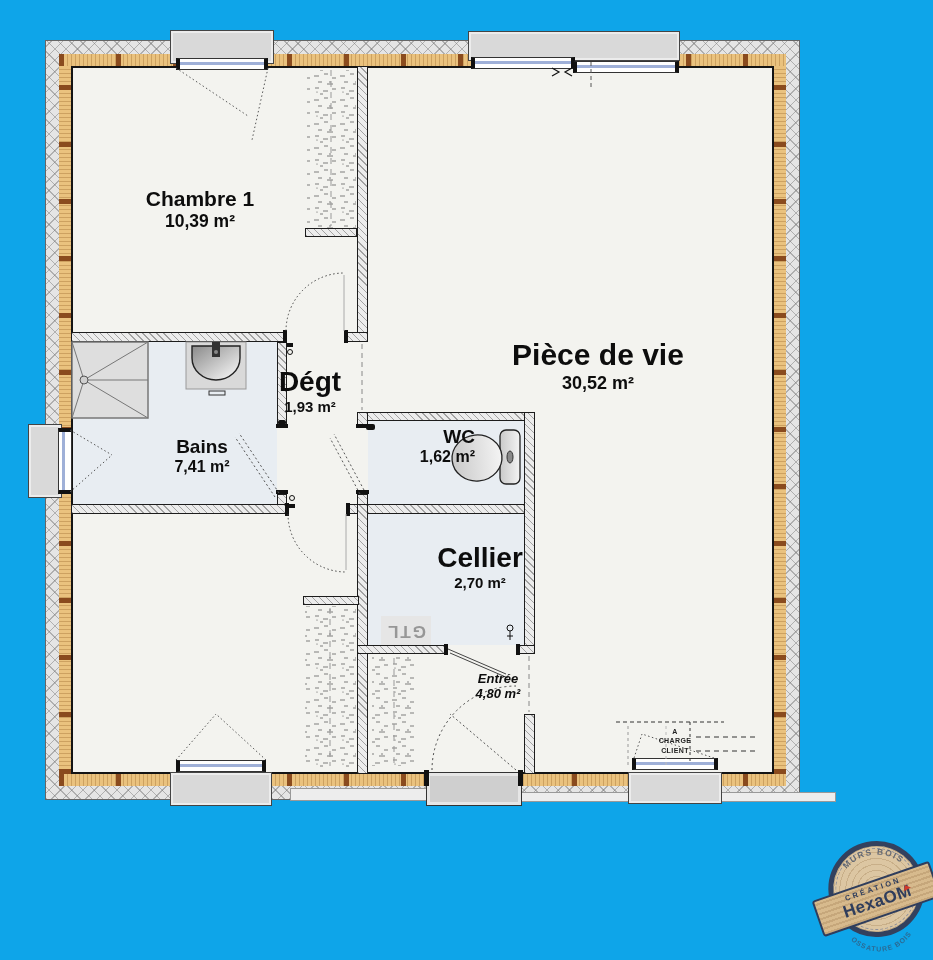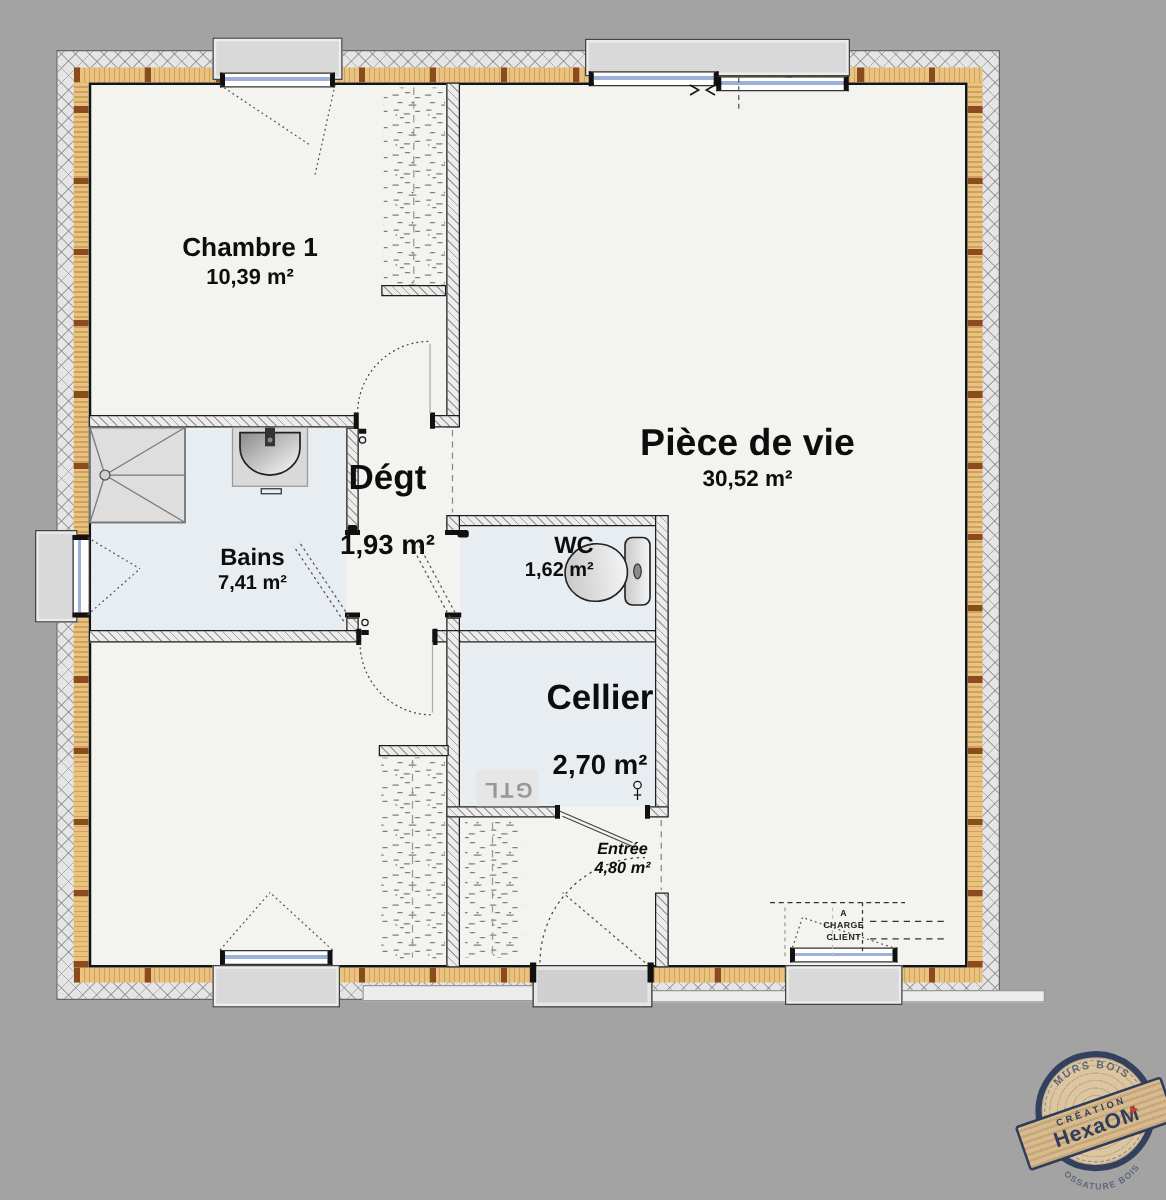--- a/index.html
+++ b/index.html
@@ -1,18 +1,18 @@
 <!DOCTYPE html>
 <html><head>
 <meta charset="utf-8">
 <style>
   * { box-sizing: border-box; margin: 0; padding: 0; }
   html,body { width: 933px; height: 960px; background: #fff; overflow: hidden;
               font-family: "Liberation Sans", sans-serif; }
-  #plan { position: relative; width: 933px; height: 960px; background: #a3a3a3; }
+  #plan { position: relative; width: 933px; height: 960px; background: #0ea5e9; }
 
   .abs { position: absolute; }
 
   
   .ext-ring { left:45px; top:40px; width:755px; height:760px; z-index:1;
     background-color:#e5e5e5;
     background-image:
       repeating-linear-gradient(45deg,  rgba(110,110,110,.45) 0 1px, transparent 1px 8px),
       repeating-linear-gradient(-45deg, rgba(110,110,110,.45) 0 1px, transparent 1px 8px);
     border:1px solid #666; }
@@ -46,21 +46,21 @@
   .door-slab { background:#cfcfcf; border:1.5px solid #333; z-index:30;
     box-shadow: inset 0 0 0 3px #e6e6e6; }
   .terrace { background:#ededed; border:1px solid #999; z-index:1; }
 
   
   .room-label { z-index:50; text-align:center; color:#0d0d0d; font-weight:bold; line-height:1.15; }
   .rl-name  { display:block; }
   .rl-area  { display:block; }
   .lbl-21 .rl-name{font-size:21px;} .lbl-21 .rl-area{font-size:17.5px;}
   .lbl-22 .rl-name{font-size:30px;} .lbl-22 .rl-area{font-size:18px;}
-  .lbl-20 .rl-name{font-size:28px;} .lbl-20 .rl-area{font-size:22px;margin-top:25px;}
+  .lbl-20 .rl-name{font-size:28px;} .lbl-20 .rl-area{font-size:15px;}
   .lbl-19 .rl-name{font-size:19px;} .lbl-19 .rl-area{font-size:16px;}
   .lbl-it .rl-name,.lbl-it .rl-area{font-size:13px;font-style:italic;}
 
   .gtl-box { left:381px; top:616px; width:50px; height:29px; z-index:35;
     background:#e6e6e6; display:flex; align-items:center; justify-content:center; }
   .gtl-box span { transform:rotate(180deg); font-size:17px; font-weight:bold;
     letter-spacing:2px; color:#979797; }
 
   .client-note { left:640px; top:727px; width:70px; z-index:45; text-align:center;
     font-size:7px; font-weight:bold; color:#222; line-height:1.35; letter-spacing:.4px; }

